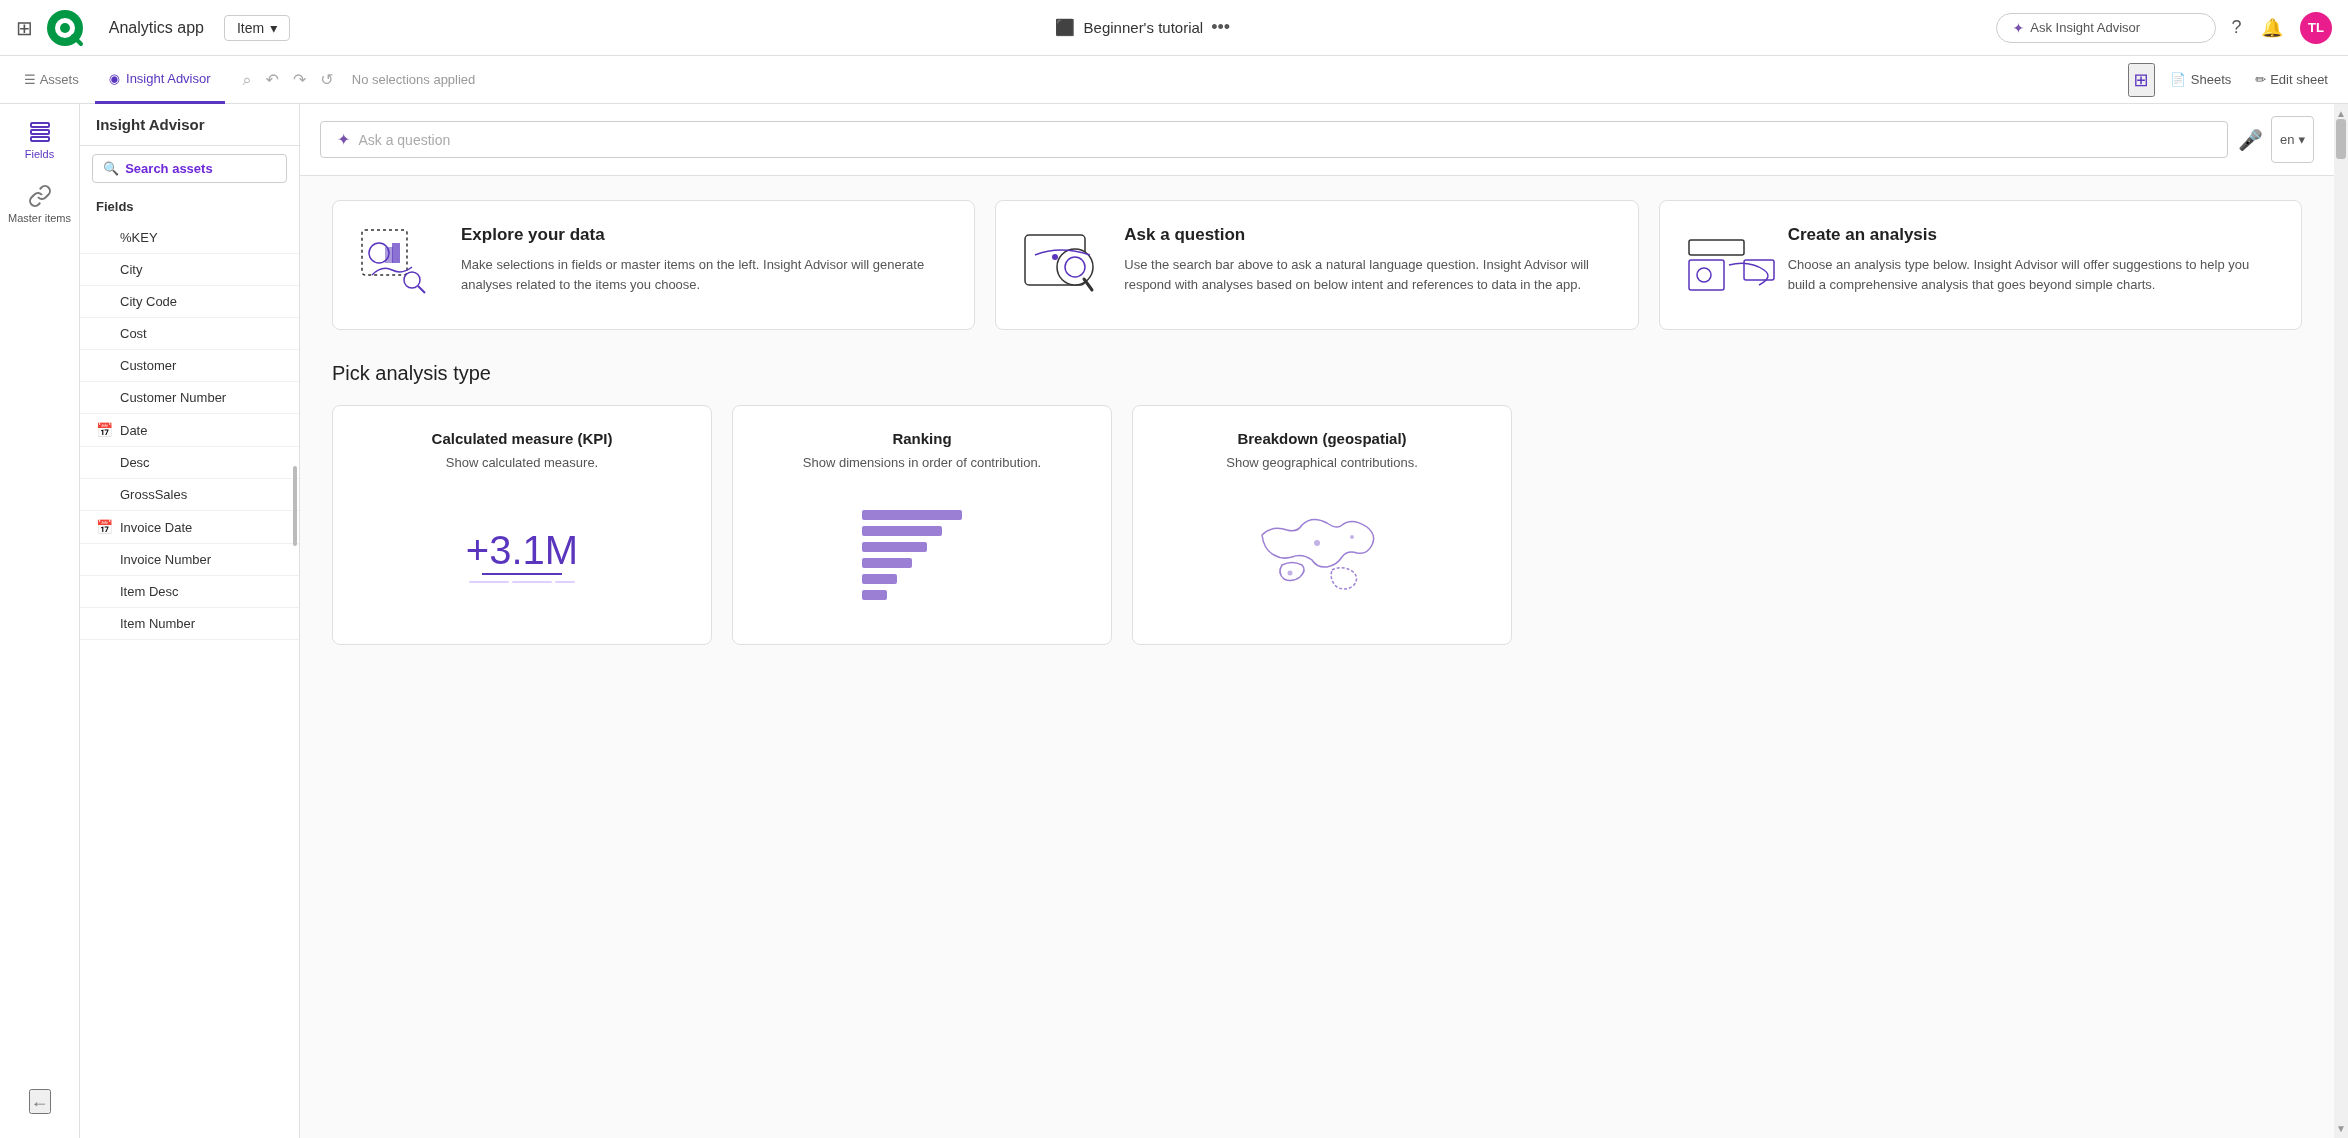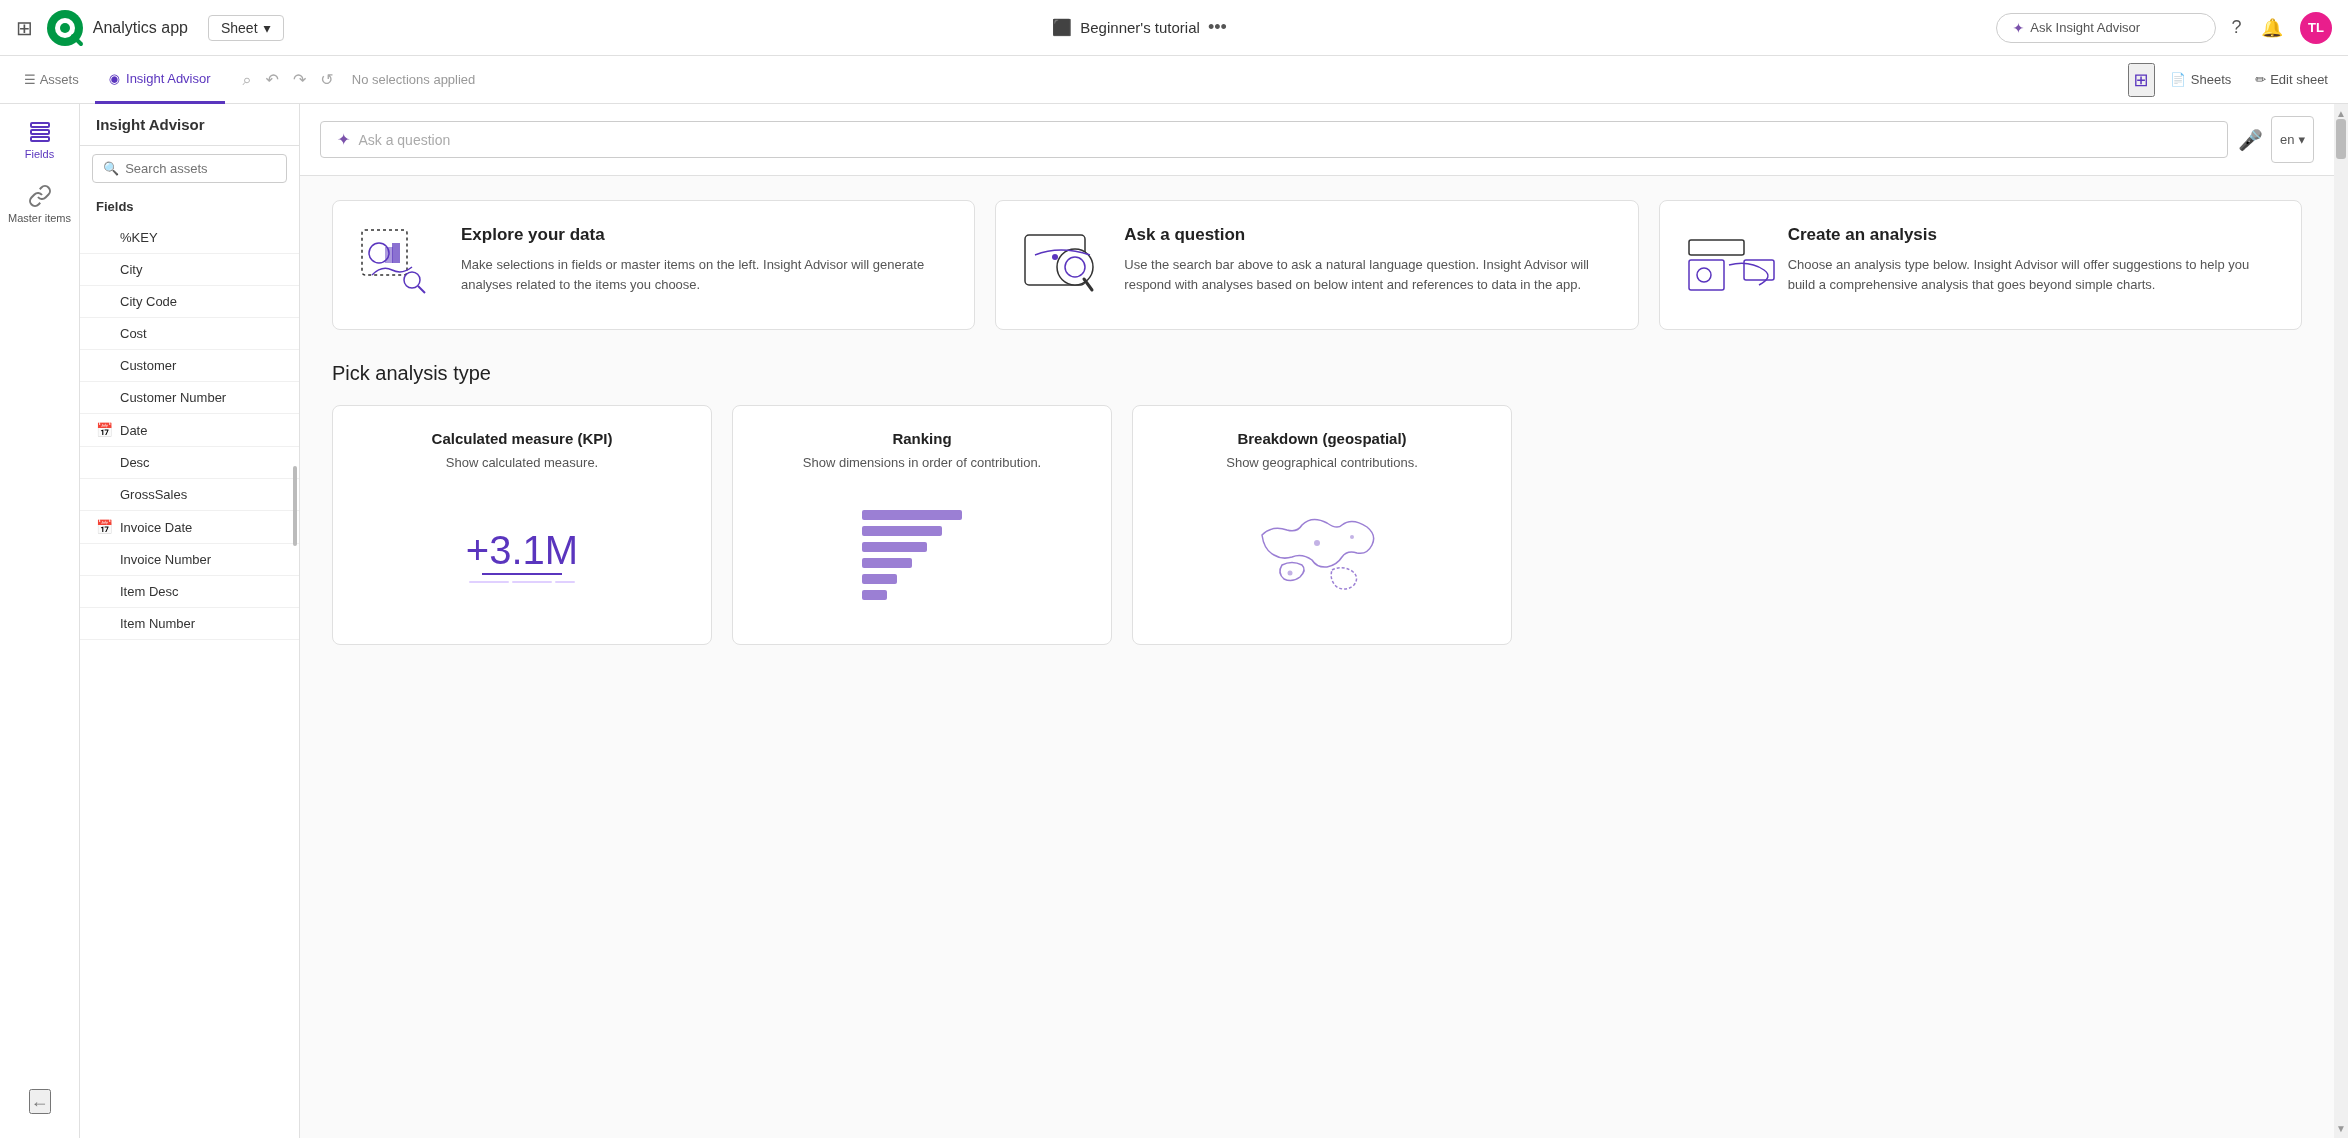--- a/index.html
+++ b/index.html
@@ -5,21 +5,21 @@
     * { box-sizing: border-box; margin: 0; padding: 0; font-family: 'Segoe UI', Arial, sans-serif; }
     body { background: #f5f5f5; width: 2348px; height: 1138px; overflow: hidden; }
 
     
     .top-nav {
       display: flex; align-items: center; height: 56px;
       background: #fff; border-bottom: 1px solid #e0e0e0;
       padding: 0 16px; gap: 12px;
     }
     .grid-icon { color: #555; font-size: 20px; cursor: pointer; }
-    .qlik-logo { display: flex; align-items: center; gap: 4px; }
+    .qlik-logo { display: flex; align-items: center; gap: 20px; }
     .qlik-logo svg { width: 40px; height: 40px; }
     .app-name { font-size: 16px; font-weight: 500; color: #333; margin-left: 4px; }
     .sheet-dropdown {
       display: flex; align-items: center; gap: 6px;
       border: 1px solid #ccc; border-radius: 4px;
       padding: 4px 12px; font-size: 14px; color: #333; cursor: pointer;
       margin-left: 8px;
     }
     .nav-center { flex: 1; display: flex; justify-content: center; align-items: center; gap: 8px; }
     .tutorial-title { font-size: 15px; color: #333; }
@@ -170,21 +170,21 @@
     <svg viewBox="0 0 40 40" xmlns="http://www.w3.org/2000/svg">
       <circle cx="20" cy="20" r="18" fill="#009845"></circle>
       <circle cx="20" cy="20" r="10" fill="white"></circle>
       <circle cx="20" cy="20" r="5" fill="#009845"></circle>
       <line x1="28" y1="28" x2="36" y2="36" stroke="#009845" stroke-width="4" stroke-linecap="round"></line>
     </svg>
     <span class="app-name">Analytics app</span>
   </div>
 
   <div class="sheet-dropdown">
-    <span>Sheet</span>
+    <span>Item</span>
     <span>▾</span>
   </div>
 
   <div class="nav-center">
     <span style="font-size:16px; color:#555;">⬛</span>
     <span class="tutorial-title">Beginner's tutorial</span>
     <span class="ellipsis">•••</span>
   </div>
 
   <div class="nav-right">
@@ -252,21 +252,21 @@
     <div style="margin-top: auto; padding-bottom: 8px;">
       <button class="collapse-btn">←</button>
     </div>
   </div>
 
   <div class="fields-panel" style="position:relative;">
     <div class="insight-panel-header">Insight Advisor</div>
 
     <div class="search-assets-input">
       <span style="color:#aaa;">🔍</span>
-      <span style="color:#737373; font-size:13px;">Search assets</span>
+      <span style="color:#6d28d9; font-size:13px;font-weight:bold;">Search assets</span>
     </div>
 
     <div class="fields-label">Fields</div>
 
     <div class="fields-list">
 
       <div class="field-item">
         <span class="field-icon"></span>
         <span>%KEY</span>
       </div>

